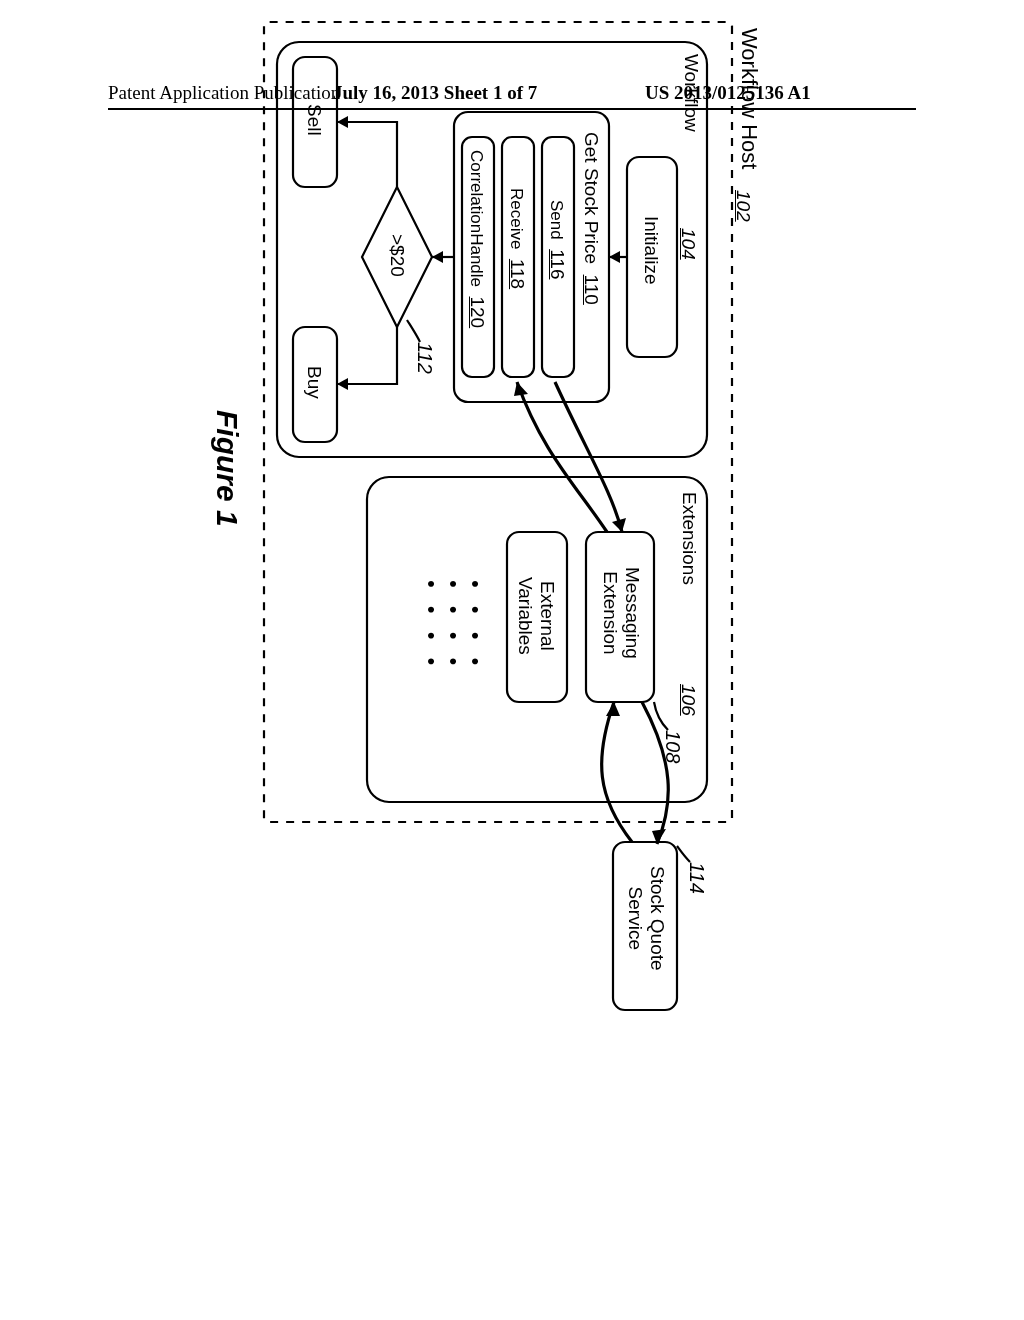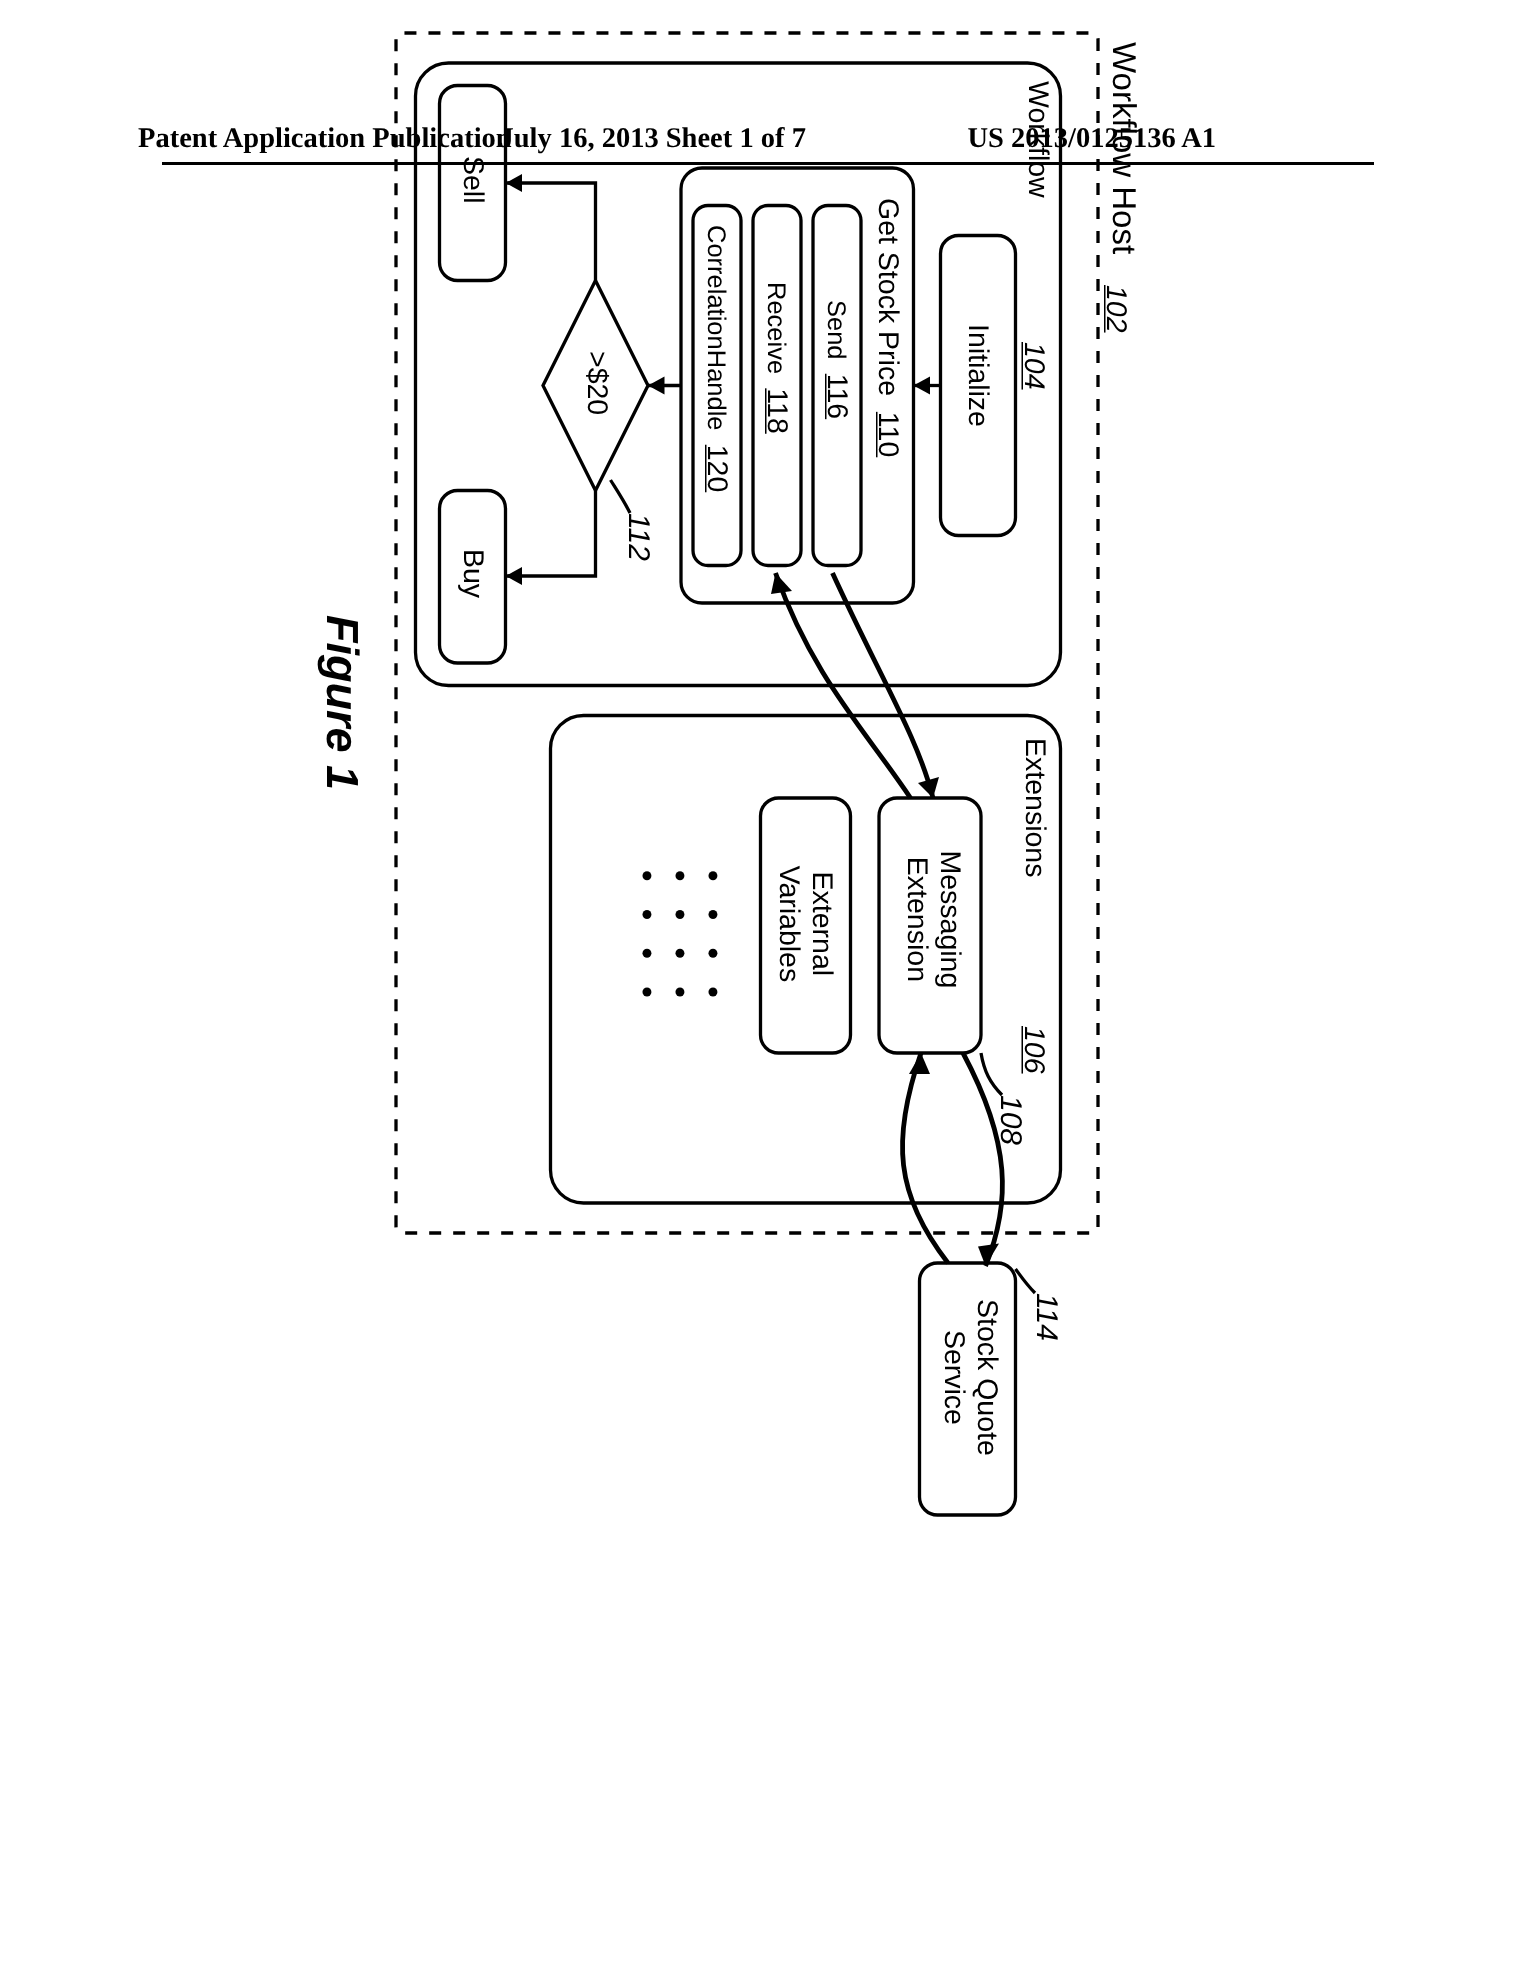--- a/index.html
+++ b/index.html
@@ -19,22 +19,22 @@
   
   .hdr {
     position: absolute;
     top: 82px;
     left: 0;
     width: 1024px;
     font-size: 19px;
   }
   .hdr .left {
     position: absolute;
-    left: 92px;
-    font-weight: bold;
+    left: 108px;
+    font-weight: normal;
   }
   .hdr .mid {
     position: absolute;
     left: 333px;
     font-weight: bold;
   }
   .hdr .right {
     position: absolute;
     left: 645px;
     font-weight: bold;

